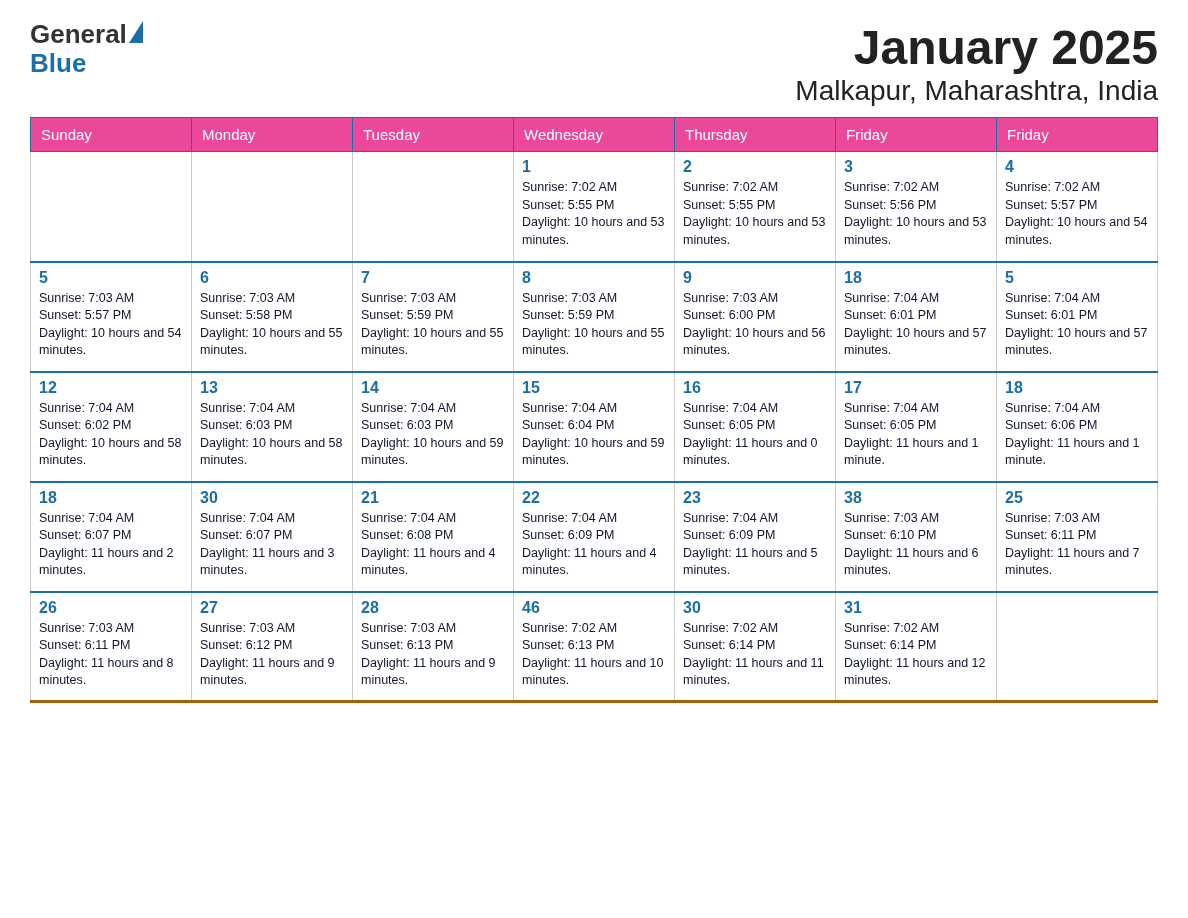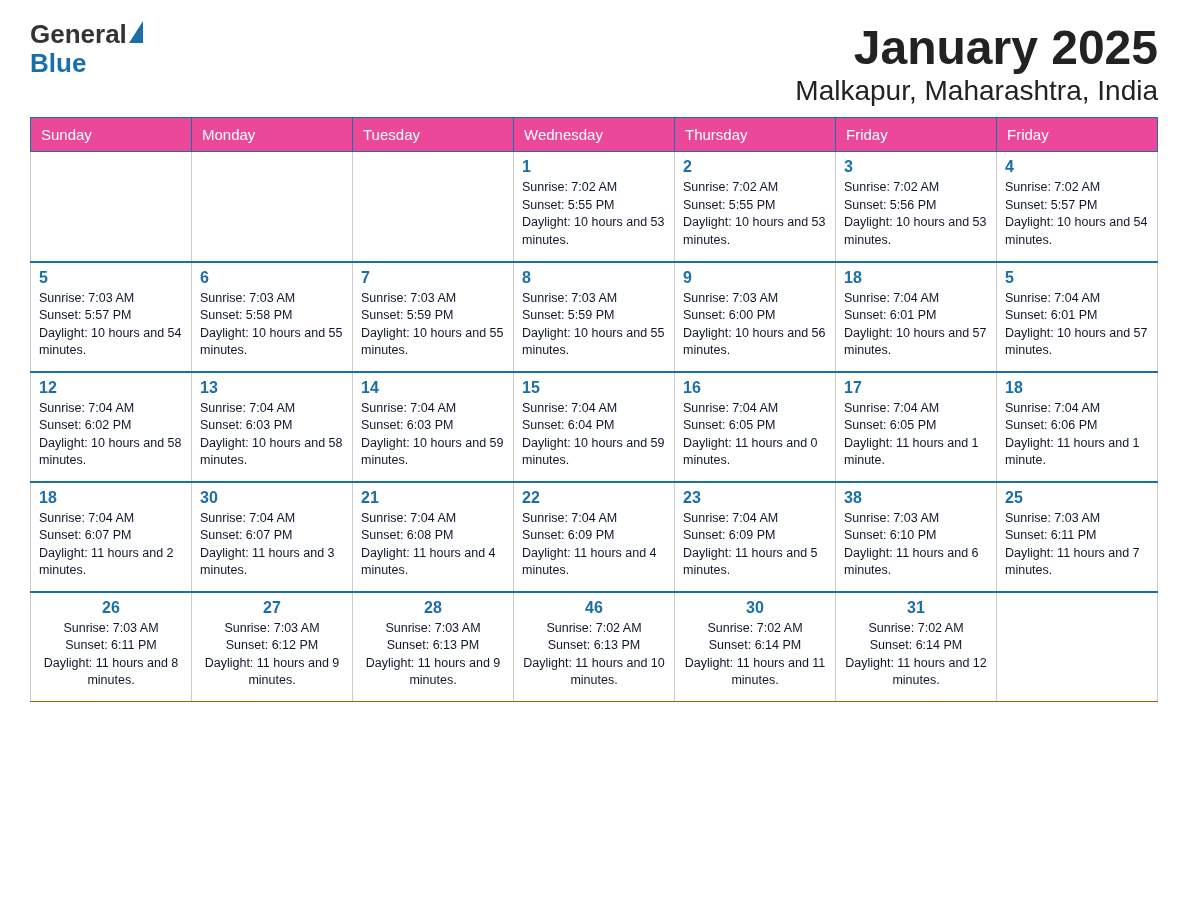--- a/index.html
+++ b/index.html
@@ -88,22 +88,21 @@
       line-height: 1.4;
       color: #0f172a;
     }
     .empty-cell {
       background: #fff;
     }
     .calendar tr td {
       border-bottom: 2px solid #1a6fa8;
     }
     .calendar tr:last-child td {
-      border-bottom: 1px solid #a16207;
-      text-align: center;
+      border-bottom: 3px solid #a16207;
     }
   </style>
 </head>
 <body>
 
 <div class="header">
   <div class="logo">
     <div style="display:flex; flex-direction:column; line-height:1.1;">
       <div style="display:flex; align-items:center;">
         <span class="logo-text-general">General</span>

